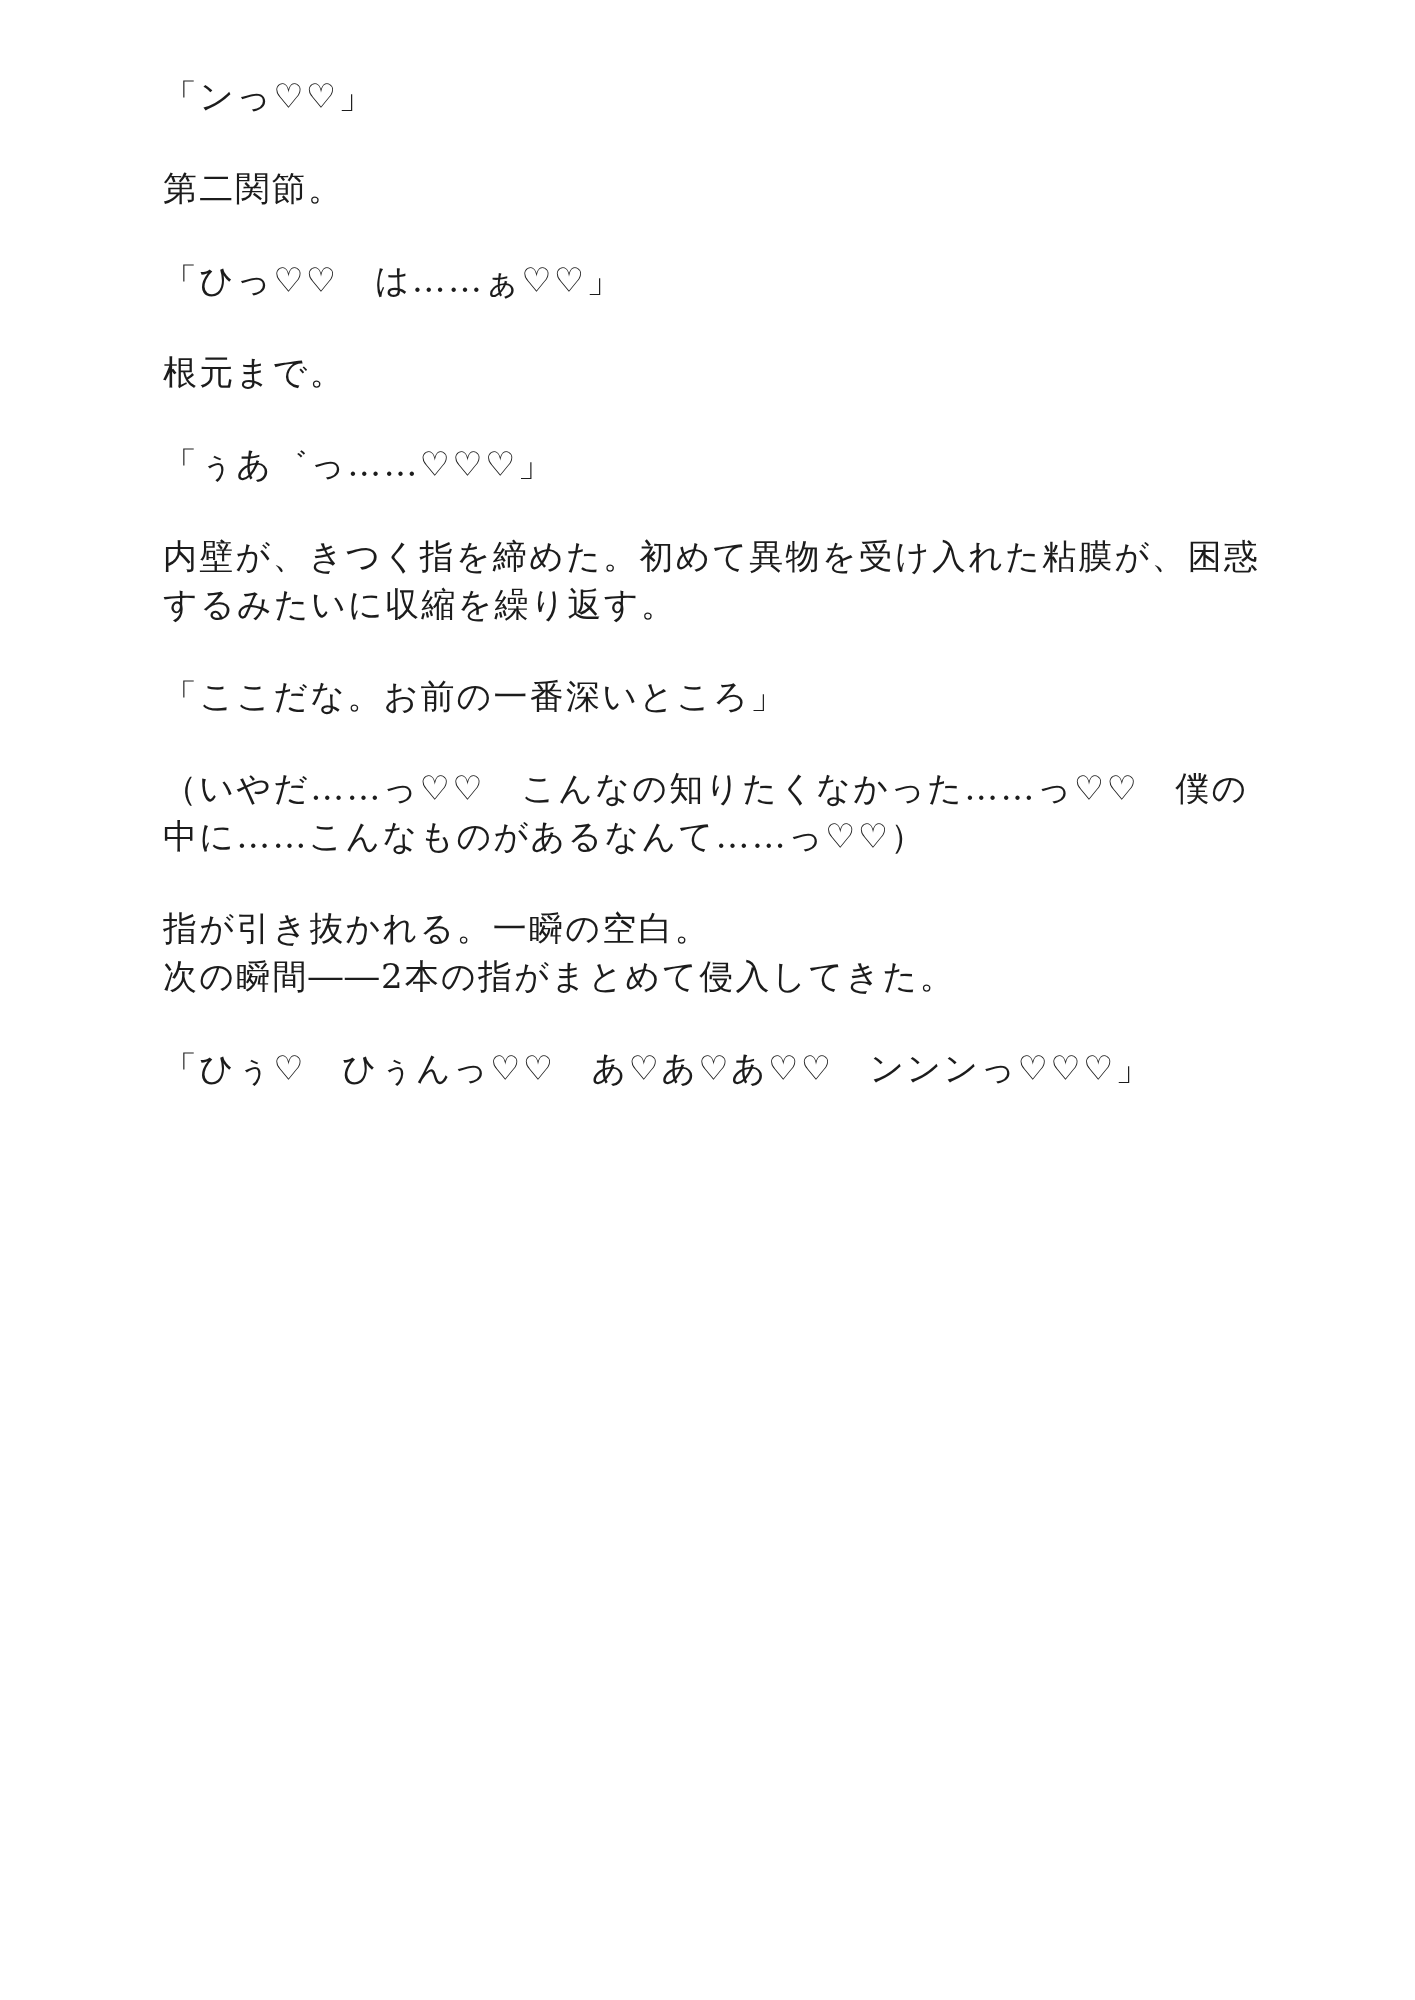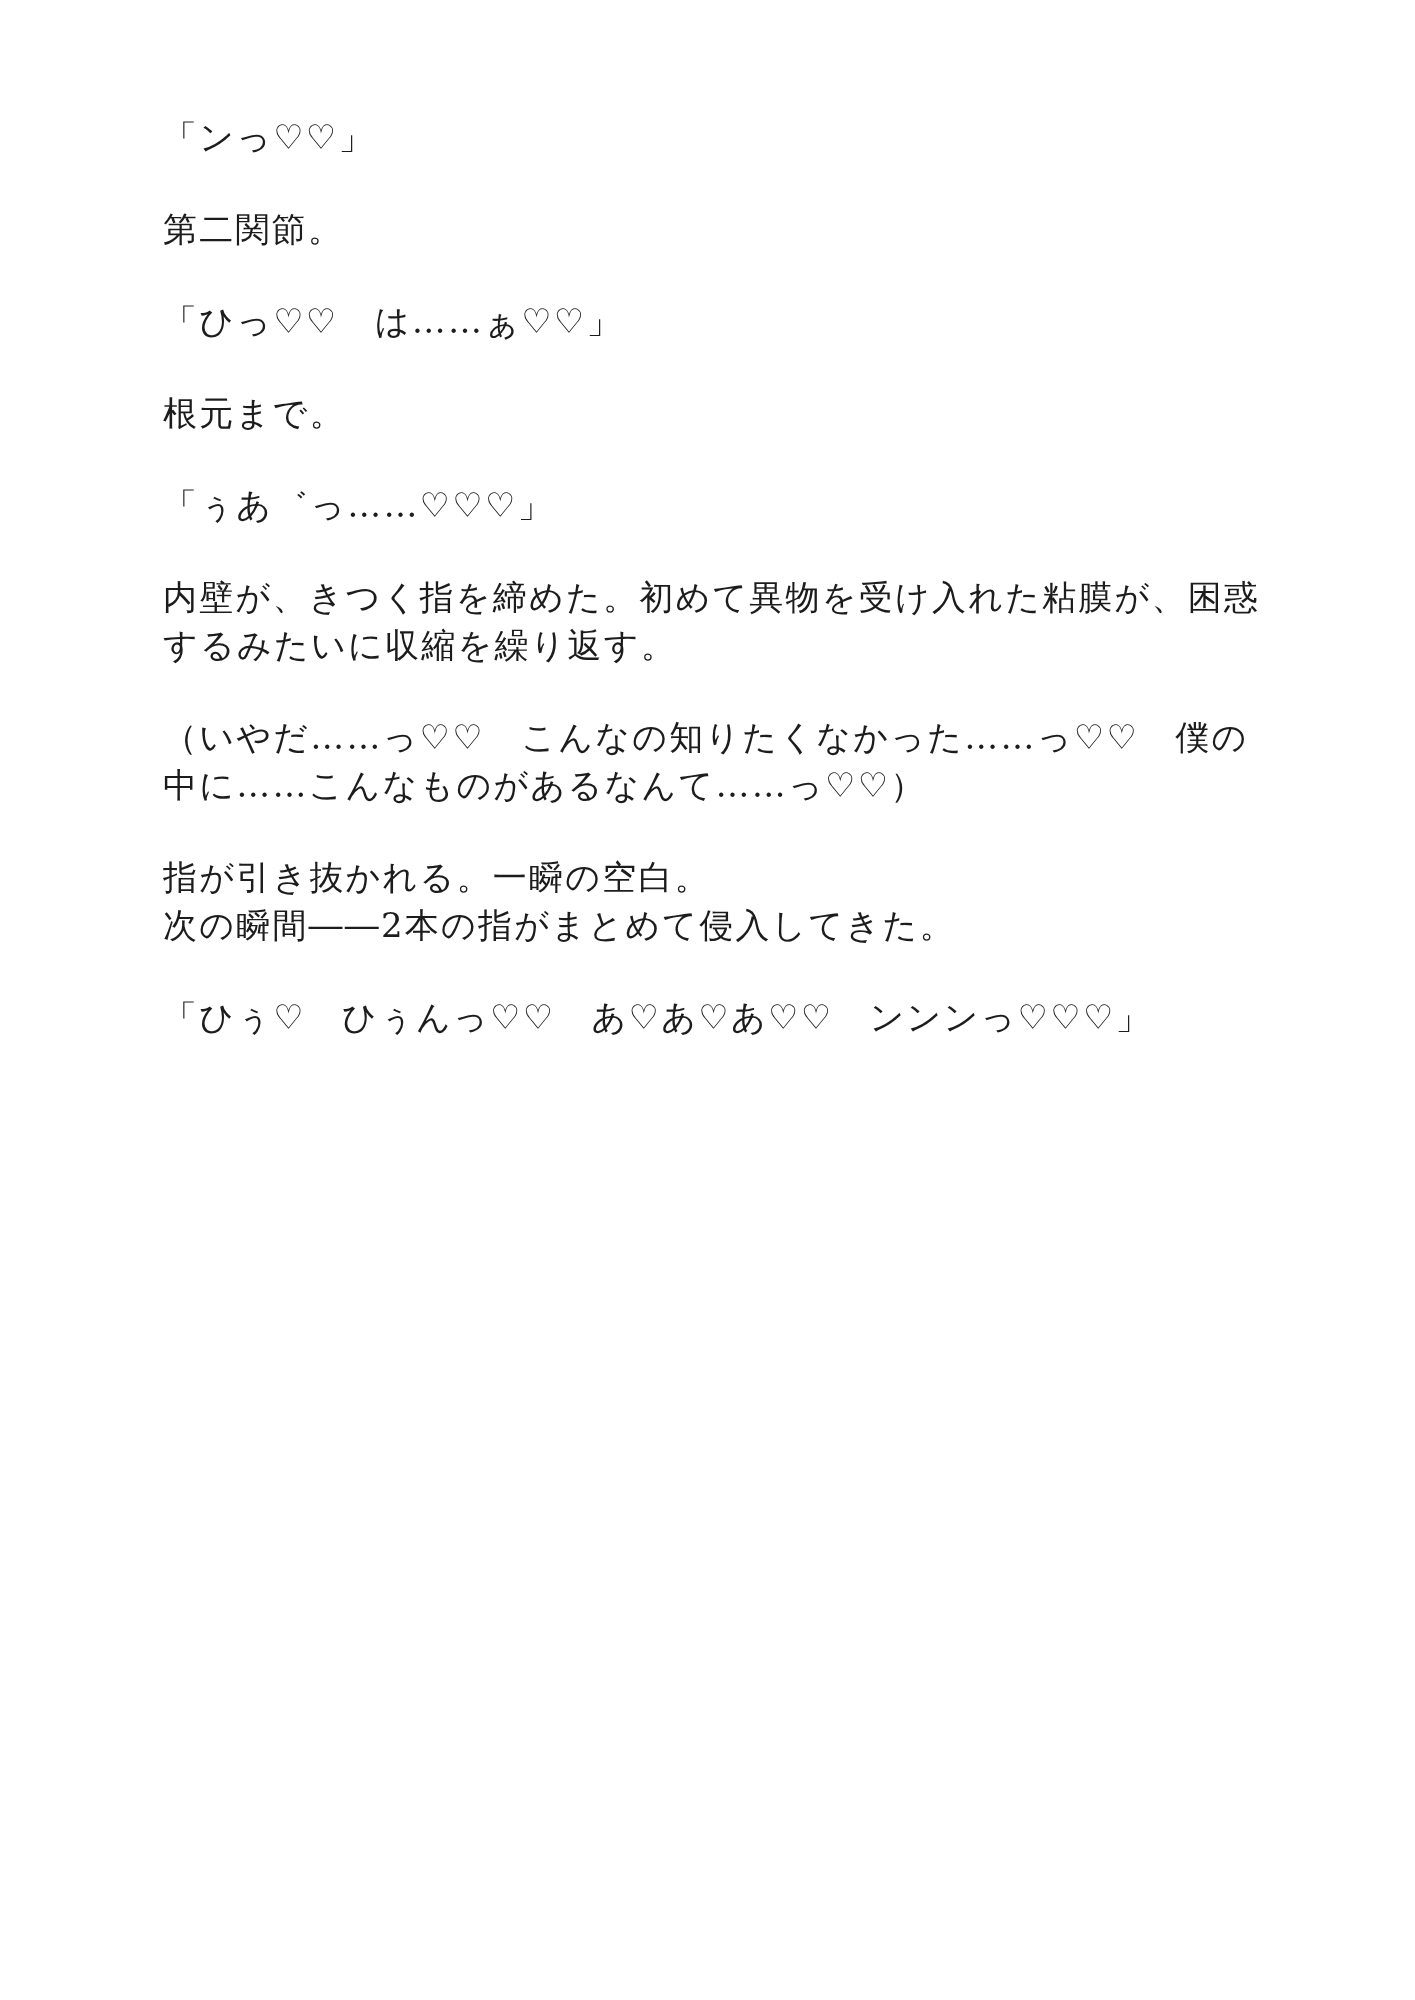--- a/index.html
+++ b/index.html
@@ -6,21 +6,21 @@
     margin: 0;
     padding: 0;
     background: #ffffff;
   }
   .page {
     position: relative;
     width: 1415px;
     height: 2000px;
     background: #ffffff;
     box-sizing: border-box;
-    padding: 113px 80px 0 163px;
+    padding: 72px 80px 0 163px;
     overflow: hidden;
   }
   .para {
     font-family: "DejaVu Serif", "Liberation Serif", serif;
     font-size: 34px;
     line-height: 48px;
     letter-spacing: 2.2px;
     color: #1c1c1c;
     white-space: pre;
     margin: 0 0 44px 0;
@@ -31,18 +31,19 @@
 <body>
 
 <div class="page">
   <p class="para">「ンっ♡♡」</p>
   <p class="para">第二関節。</p>
   <p class="para">「ひっ♡♡　は……ぁ♡♡」</p>
   <p class="para">根元まで。</p>
   <p class="para">「ぅあ゛っ……♡♡♡」</p>
   <p class="para">内壁が、きつく指を締めた。初めて異物を受け入れた粘膜が、困惑
 するみたいに収縮を繰り返す。</p>
+  <p class="para">「ここだな。お前の一番深いところ」</p>
   <p class="para">（いやだ……っ♡♡　こんなの知りたくなかった……っ♡♡　僕の
 中に……こんなものがあるなんて……っ♡♡）</p>
   <p class="para">指が引き抜かれる。一瞬の空白。
 次の瞬間――2本の指がまとめて侵入してきた。</p>
   <p class="para">「ひぅ♡　ひぅんっ♡♡　あ♡あ♡あ♡♡　ンンンっ♡♡♡」</p>
 </div>
 
 </body></html>

